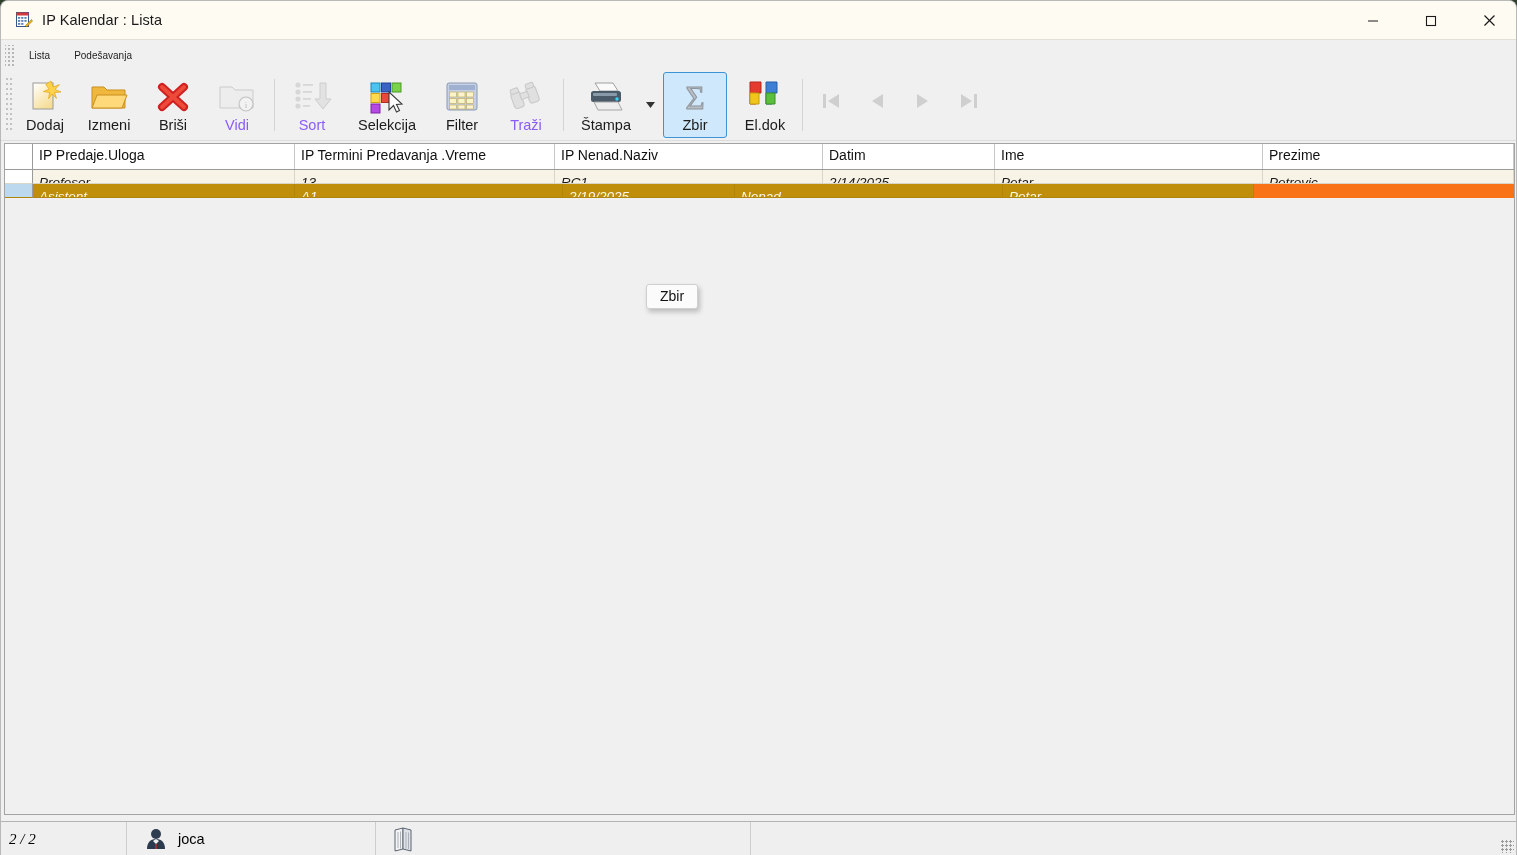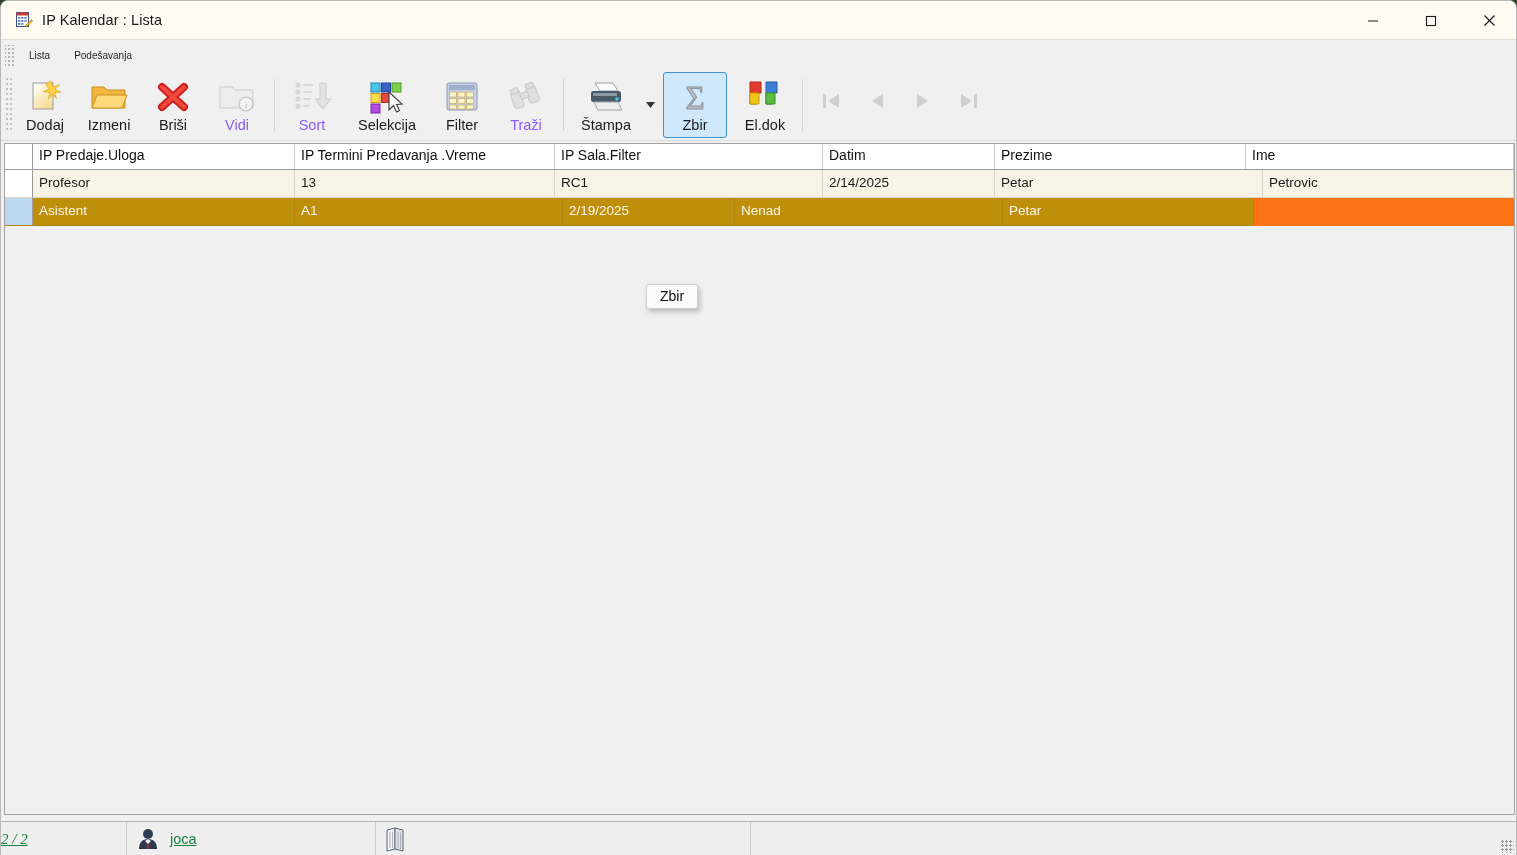--- a/index.html
+++ b/index.html
@@ -128,21 +128,21 @@
     border-bottom: 1px solid #9a9a9a;
   }
   #headerrow .hcell {
     border-right: 1px solid #c8c8c8;
     font-size: 14px; color: #111;
     padding: 3px 0 0 6px;
     overflow: hidden; white-space: nowrap;
     cursor: default;
     background: #ffffff;
   }
-  .drow { display: flex; height: 28px; }
+  .drow { display: flex; height: 14px; font-style: italic; }
   .drow .dcell {
     border-right: 1px solid #d9d6c8;
     border-bottom: 1px solid #d9d6c8;
     font-size: 13.5px; color: #1a1a1a;
     padding: 5px 0 0 6px;
     overflow: hidden; white-space: nowrap;
     cursor: default;
   }
   .drow.even .dcell { background: #f7f3e6; }
   .drow.sel .dcell {
@@ -187,21 +187,22 @@
   #statusbar {
     position: absolute; left: 0; top: 820px;
     width: 1517px; height: 35px;
     background: #efefef;
     border-top: 1px solid #b4b4b4;
     display: flex; align-items: center;
   }
   #statusbar .spanel {
     height: 35px; display: flex; align-items: center;
     border-right: 1px solid #cdcdcd;
-    font-size: 14.5px; color: #15803d; text-decoration: underline;
+    padding-left: 8px;
+    font-size: 14.5px; color: #000000;
   }
   #statusbar .s1 { width: 126px; font-style: italic; font-family: "Liberation Serif", serif; font-size:15px;}
   #statusbar .s2 { width: 249px; }
   #statusbar .s3 { width: 375px; }
   #statusbar .s4 { flex: 1; border-right: none; }
   #statusbar .sicon { margin-right: 9px; margin-left: 8px; display:flex; align-items:center;}
   #resizegrip {
     position: absolute; right: 4px; bottom: 3px;
     width: 13px; height: 13px;
     background-image: radial-gradient(circle at 1.5px 1.5px, #9b9b9b 1.1px, transparent 1.4px);
@@ -460,24 +461,24 @@
       </div>
     </div>
   </div>
 
   <div id="grid">
     <div id="gridbox">
       <div id="headerrow">
         <div id="hdr-rowsel"></div>
         <div class="hcell" style="width:262px">IP Predaje.Uloga</div>
         <div class="hcell" style="width:260px">IP Termini Predavanja .Vreme</div>
-        <div class="hcell" style="width:268px">IP Sala.Filter</div>
+        <div class="hcell" style="width:268px">IP Nenad.Naziv</div>
         <div class="hcell" style="width:172px">Datim</div>
+        <div class="hcell" style="width:268px">Ime</div>
         <div class="hcell" style="width:251px">Prezime</div>
-        <div class="hcell" style="width:268px">Ime</div>
       </div>
 
       <div class="drow even">
         <div class="rowsel"></div>
         <div class="dcell" style="width:262px">Profesor</div>
         <div class="dcell" style="width:260px">13</div>
         <div class="dcell" style="width:268px">RC1</div>
         <div class="dcell" style="width:172px">2/14/2025</div>
         <div class="dcell" style="width:268px">Petar</div>
         <div class="dcell" style="width:251px">Petrovic</div>

